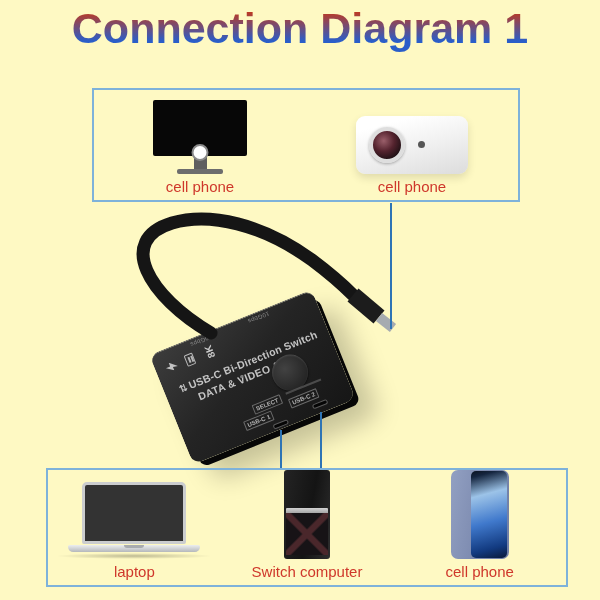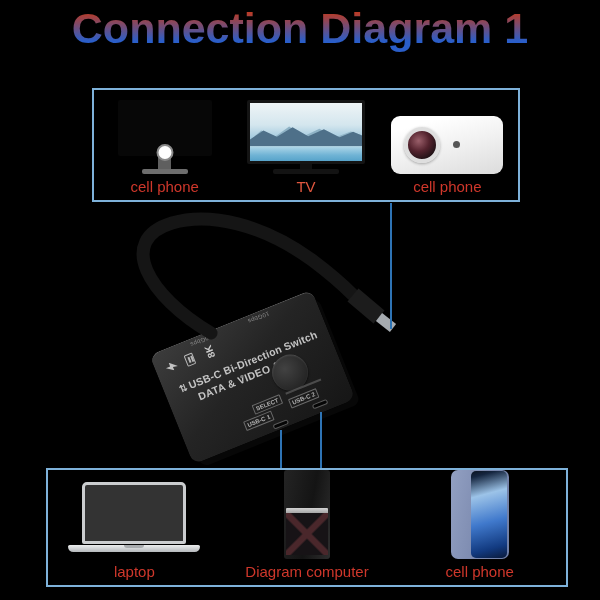--- a/index.html
+++ b/index.html
@@ -3,21 +3,21 @@
 <meta charset="utf-8">
 <style>
   :root{
     --title-top:#c2391d; --title-bottom:#2a5ec9;
     --box-border:#7eb2da; --line-blue:#2e74b5;
     --label-red:#cf372b; --label-orange:#e0573f;
     --device-text:#c4c4c4;
   }
   *{margin:0;padding:0;box-sizing:border-box;}
   body{background:#ffffff;font-family:"Liberation Sans","DejaVu Sans",sans-serif;}
-  .stage{position:relative;width:600px;height:600px;background:#000000;overflow:hidden;}
+  .stage{position:relative;width:600px;height:600px;background:#fef9c3;overflow:hidden;}
 
   
   .title{
     position:absolute;top:4px;left:0;width:100%;text-align:center;
     font-size:43px;font-weight:bold;letter-spacing:0px;
     background:linear-gradient(180deg,var(--title-top) 14%,var(--title-bottom) 76%);
     -webkit-background-clip:text;background-clip:text;color:transparent;
   }
 
   
@@ -126,32 +126,20 @@
   <div class="group-box top-box">
     <div class="cell">
       <div class="monitor">
         <div class="m-screen"></div>
         <div class="m-neck"></div>
         <div class="m-base"></div>
       </div>
       <div class="dev-label">cell phone</div>
     </div>
     <div class="cell">
-      <div class="tv">
-        <div class="tv-screen">
-          <i class="tv-mtn2"></i>
-          <i class="tv-mtn"></i>
-          <i class="tv-ice"></i>
-        </div>
-        <div class="tv-neck"></div>
-        <div class="tv-base"></div>
-      </div>
-      <div class="dev-label orange">TV</div>
-    </div>
-    <div class="cell">
       <div class="proj">
         <div class="proj-lens"></div>
         <div class="proj-dot"></div>
       </div>
       <div class="dev-label">cell phone</div>
     </div>
   </div>
 
   <div class="switch-device">
     <span class="sw-speed l">10Gbps</span>
@@ -197,21 +185,21 @@
         <div class="lap-base"></div>
         <div class="lap-shadow"></div>
       </div>
       <div class="dev-label">laptop</div>
     </div>
     <div class="cell">
       <div class="tower">
         <div class="tower-band"></div>
         <div class="tower-x"></div>
       </div>
-      <div class="dev-label">Diagram computer</div>
+      <div class="dev-label">Switch computer</div>
     </div>
     <div class="cell">
       <div class="phone">
         <div class="phone-screen"></div>
       </div>
       <div class="dev-label">cell phone</div>
     </div>
   </div>
 
 </div>

